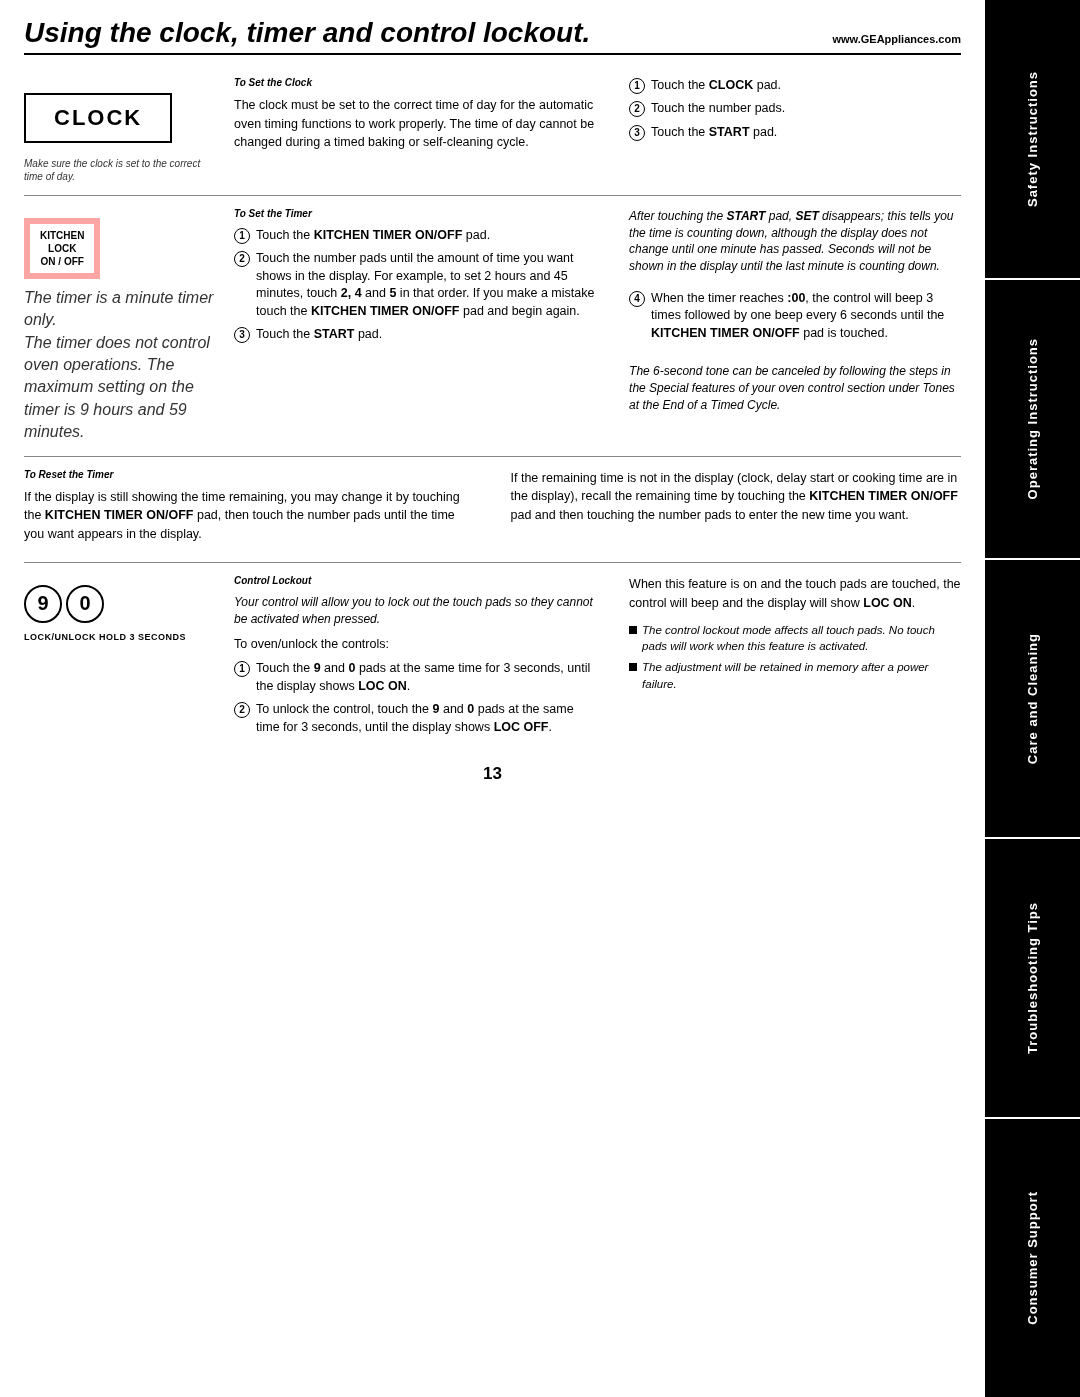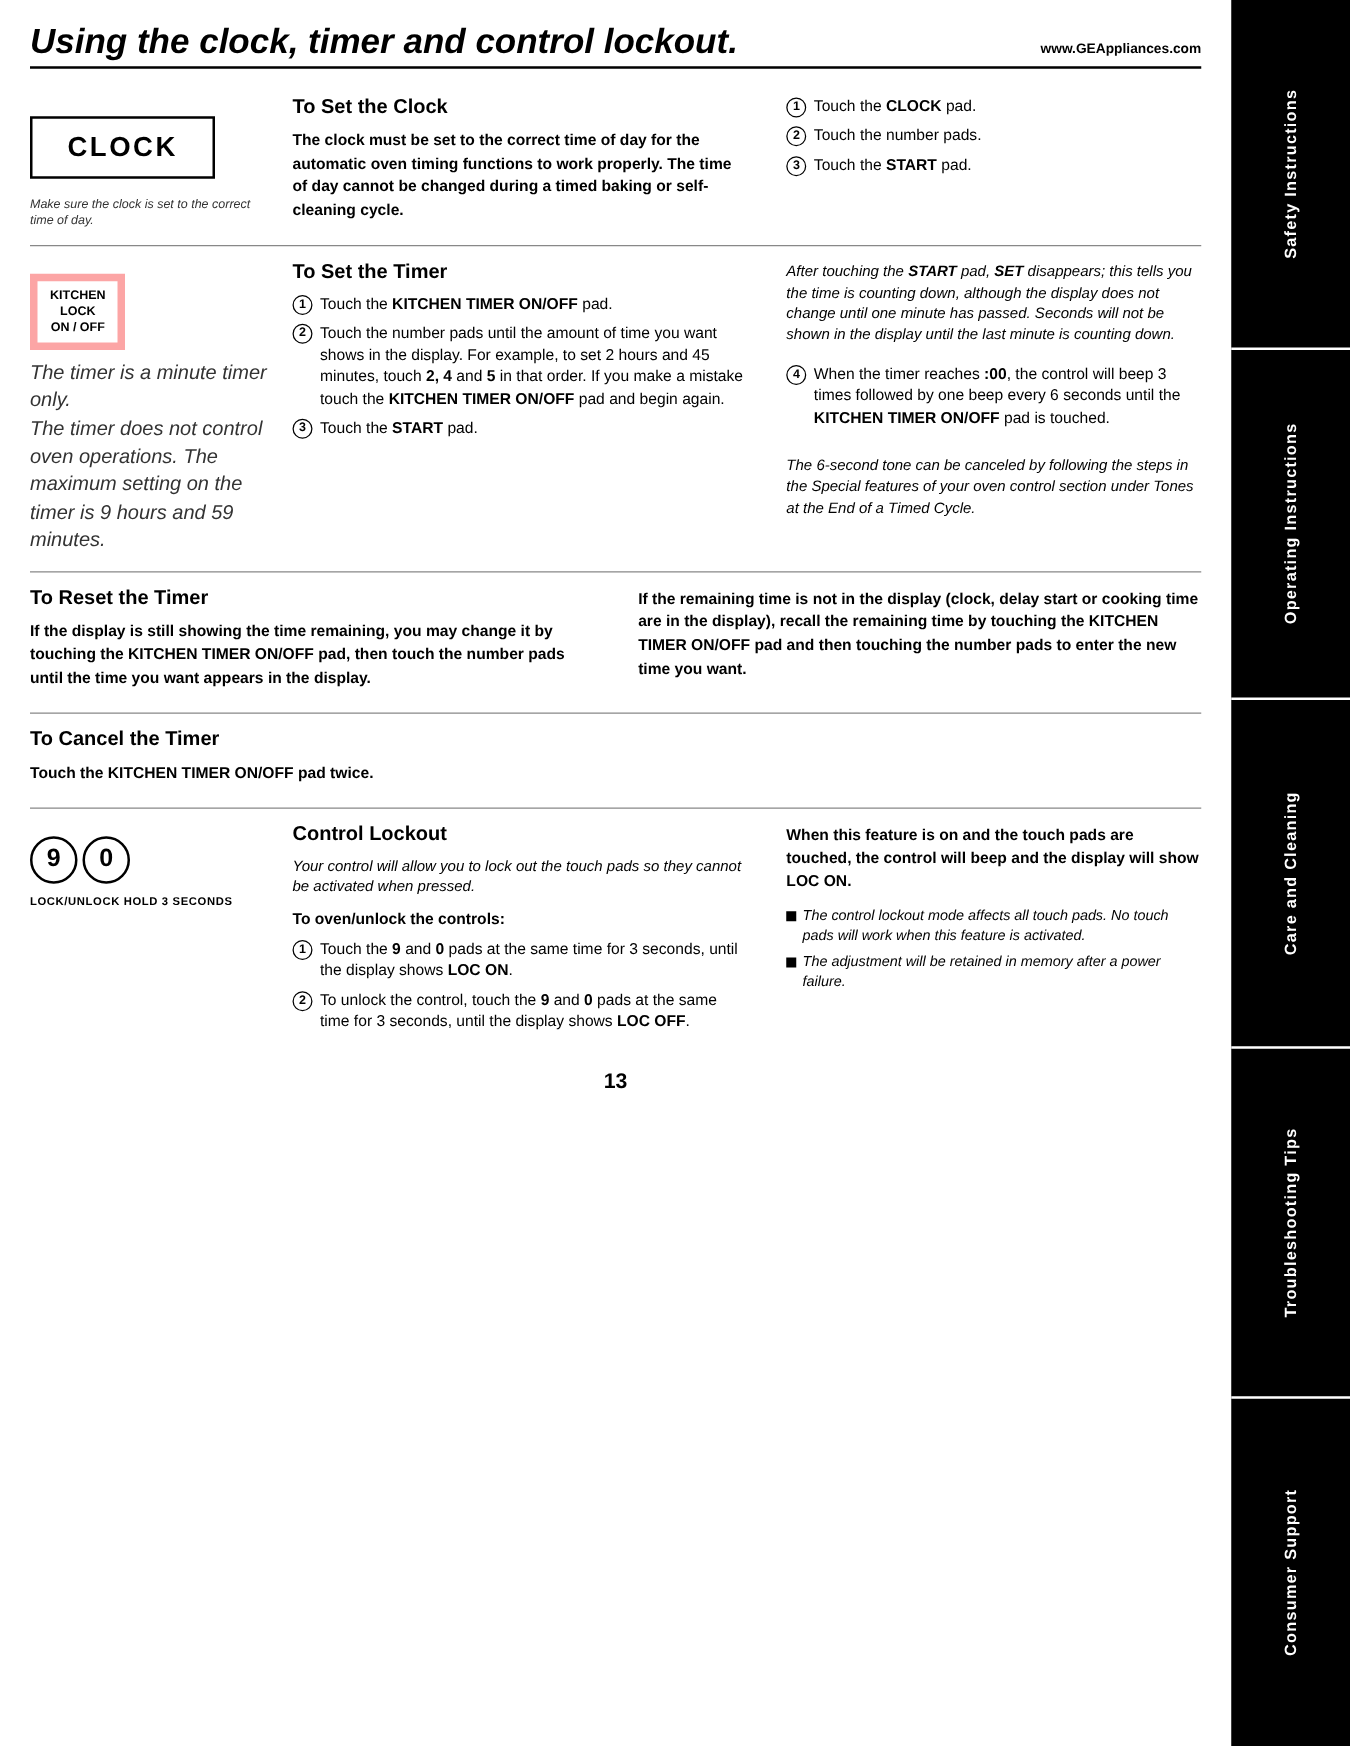--- a/index.html
+++ b/index.html
@@ -102,21 +102,22 @@
     }
     .timer-caption {
       font-size: 16px;
       font-style: italic;
       color: #333;
       margin-top: 8px;
       line-height: 1.4;
     }
     
     .section-title {
-      font-size: 16px;
+      font-size: 10px;
+      font-style: italic;
       font-weight: bold;
       margin-bottom: 8px;
     }
     
     .steps-list {
       list-style: none;
       padding: 0;
     }
     .steps-list li {
       display: flex;
@@ -136,21 +137,20 @@
       font-size: 10px;
       font-weight: bold;
       min-width: 16px;
       min-height: 16px;
       margin-top: 1px;
     }
     .body-text {
       font-size: 12.5px;
       line-height: 1.5;
       margin-bottom: 6px;
-      font-weight: bold;
     }
     .italic-text {
       font-style: italic;
       font-size: 12px;
       line-height: 1.4;
     }
     
     .lock-icons {
       display: flex;
       gap: 4px;
@@ -335,26 +335,20 @@
     <div class="wide-section">
       <div class="wide-section-left">
         <div class="section-title">To Reset the Timer</div>
         <p class="body-text">If the display is still showing the time remaining, you may change it by touching the <strong>KITCHEN TIMER ON/OFF</strong> pad, then touch the number pads until the time you want appears in the display.</p>
       </div>
       <div class="wide-section-right">
         <p class="body-text">If the remaining time is not in the display (clock, delay start or cooking time are in the display), recall the remaining time by touching the <strong>KITCHEN TIMER ON/OFF</strong> pad and then touching the number pads to enter the new time you want.</p>
       </div>
     </div>
 
-    <div class="wide-section" style="border-bottom:1.5px solid #888;">
-      <div style="flex:1;">
-        <div class="section-title">To Cancel the Timer</div>
-        <p class="body-text">Touch the <strong>KITCHEN TIMER ON/OFF</strong> pad twice.</p>
-      </div>
-    </div>
 
     <div class="section" style="border-bottom:none;">
       <div class="section-left">
         <div class="lock-icons">
           <div class="lock-circle">
             <span>9</span>
           </div>
           <div class="lock-circle">
             <span>0</span>
           </div>

